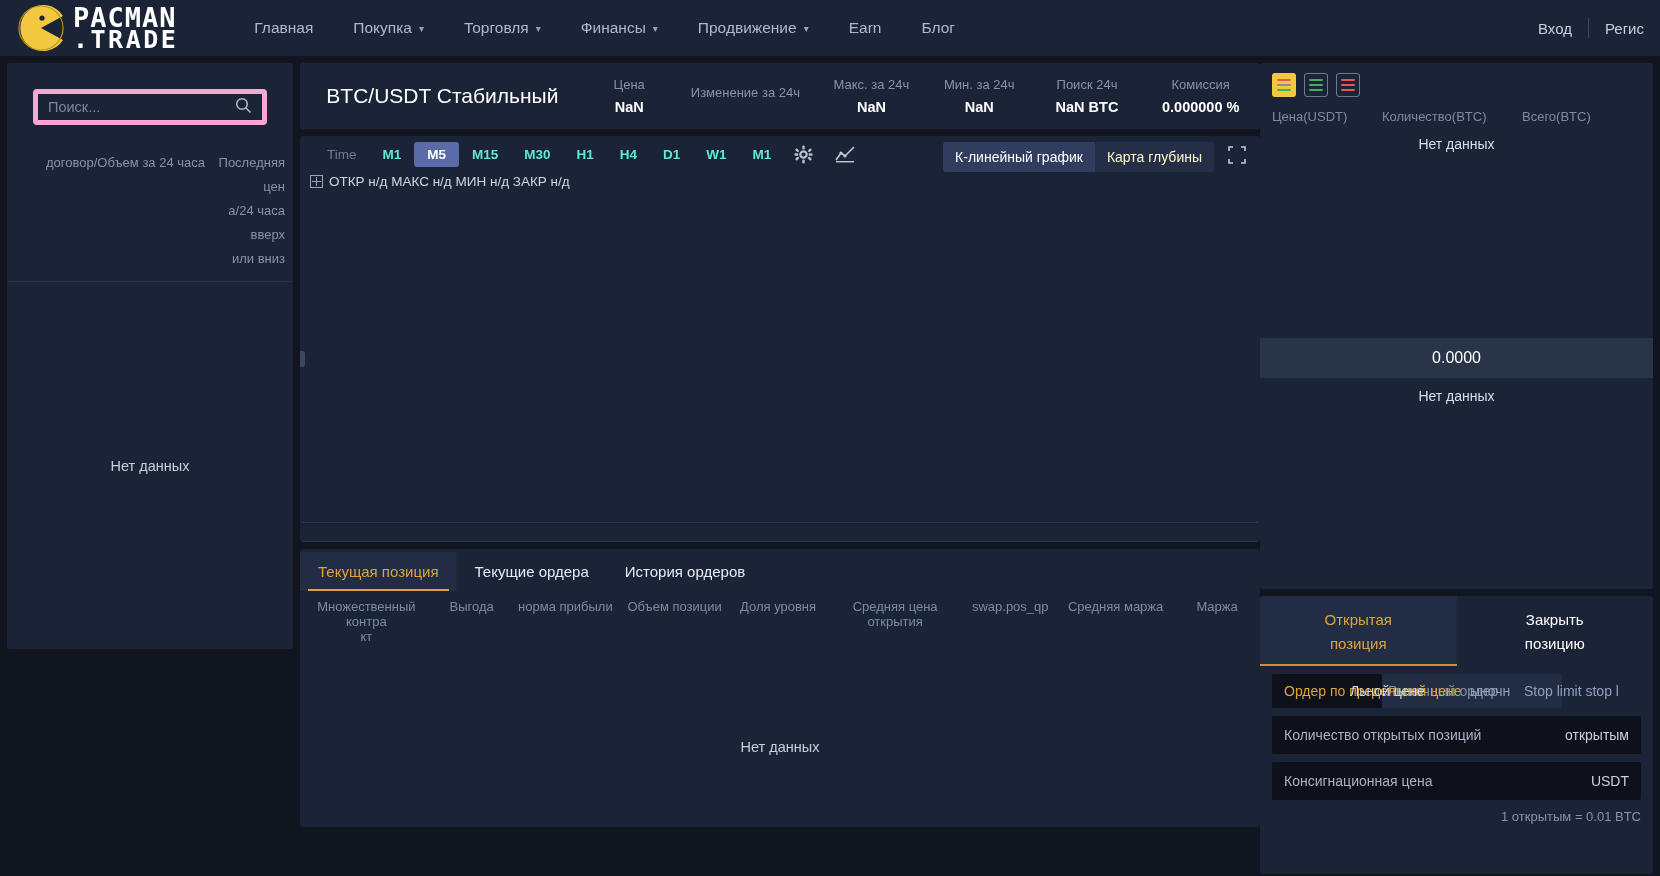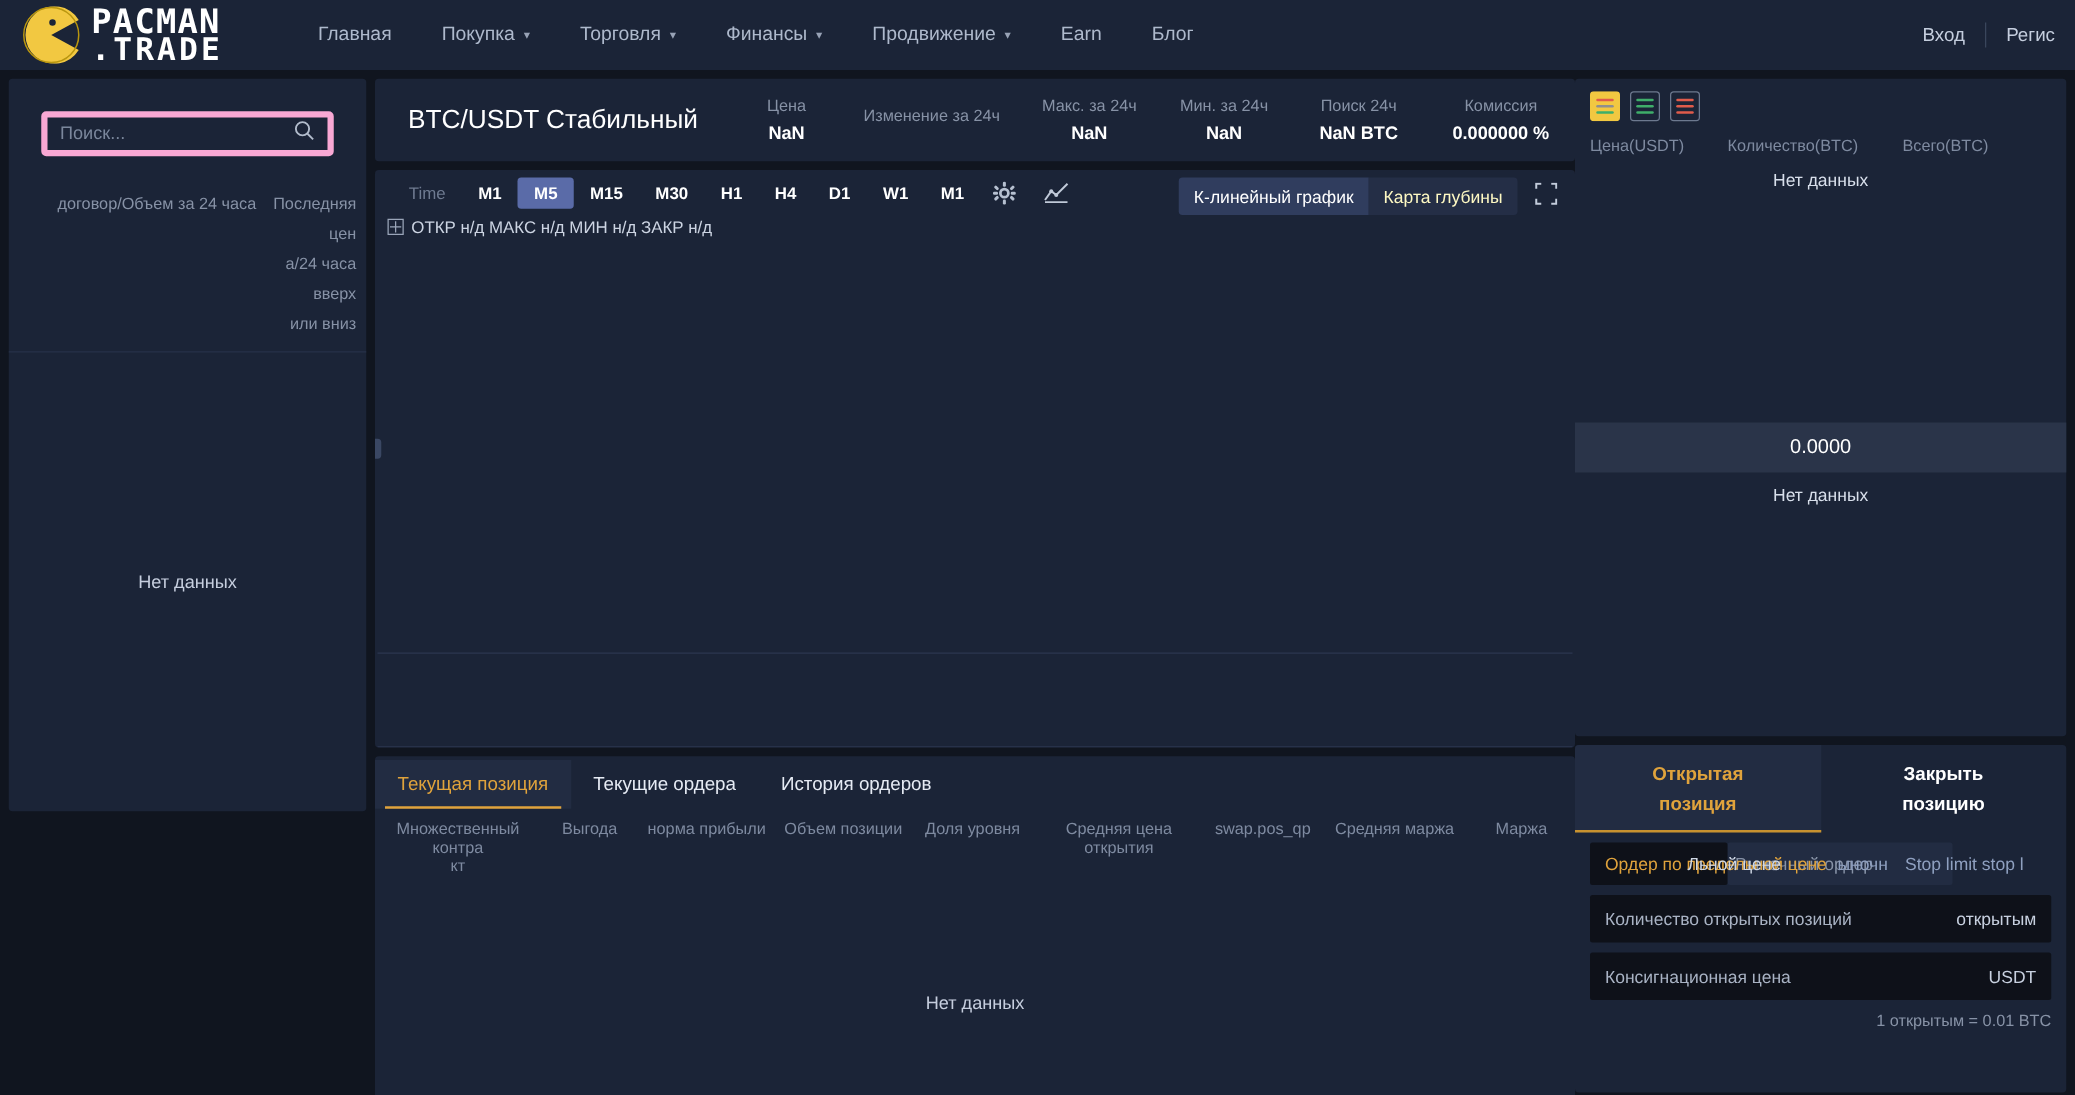--- a/index.html
+++ b/index.html
@@ -86,26 +86,26 @@
   }
   .pair-name {
     font-size: 21px; color: #ffffff; width: 288px;
     text-align: center; white-space: nowrap;
   }
   .stat { display: flex; flex-direction: column; align-items: center; gap: 7px; }
   .stat .lbl { font-size: 13px; color: #8792a6; white-space: nowrap; }
   .stat .val { font-size: 14.5px; color: #ffffff; font-weight: bold; white-space: nowrap; }
 
   .chart-panel {
-    margin-top: 7px; background: #1b2437; height: 462px;
+    margin-top: 7px; background: #1b2437; height: 406px;
     border-radius: 3px; position: relative; overflow: hidden;
   }
   .tf-bar { display: flex; align-items: center; height: 36px; padding-left: 14px; gap: 0; }
   .tf {
-    font-size: 13.5px; color: #ffffff; padding: 5px 13px;
+    font-size: 13.5px; color: #5eead4; padding: 5px 13px;
     border-radius: 3px; cursor: pointer; font-weight: bold;
   }
   .tf.time { color: #6f7b91; font-weight: normal; }
   .tf.active { background: #5a6ba8; color: #ffffff; }
   .icon-btn { margin-left: 10px; cursor: pointer; display: flex; align-items: center; }
   .chart-right-btns {
     position: absolute; right: 14px; top: 6px;
     display: flex; align-items: center; gap: 0;
   }
   .cbtn {
@@ -191,21 +191,21 @@
   .ob-bids { align-items: flex-start; padding-top: 10px; }
 
   .trade-panel {
     margin: 7px 7px 0 0; background: #1b2437; height: 278px;
     border-radius: 3px; position: relative; overflow: hidden;
   }
   .pos-tabs { display: flex; height: 70px; }
   .pos-tab {
     flex: 1; display: flex; flex-direction: column; align-items: center;
     justify-content: center; gap: 7px; font-size: 15px; cursor: pointer;
-    color: #ffffff; position: relative; font-weight: bold;
+    color: #ffffff; position: relative;
   }
   .pos-tab.active { color: #e0a33c; background: #222c42; }
   .pos-tab.active::after {
     content: ''; position: absolute; left: 0; right: 0; bottom: 0;
     height: 2px; background: #c8922f;
   }
   .type-row { position: relative; height: 34px; margin: 8px 12px 0 12px; }
   .type-btn {
     position: absolute; top: 0; height: 34px; display: flex;
     align-items: center; font-size: 14px; cursor: pointer; white-space: nowrap;

